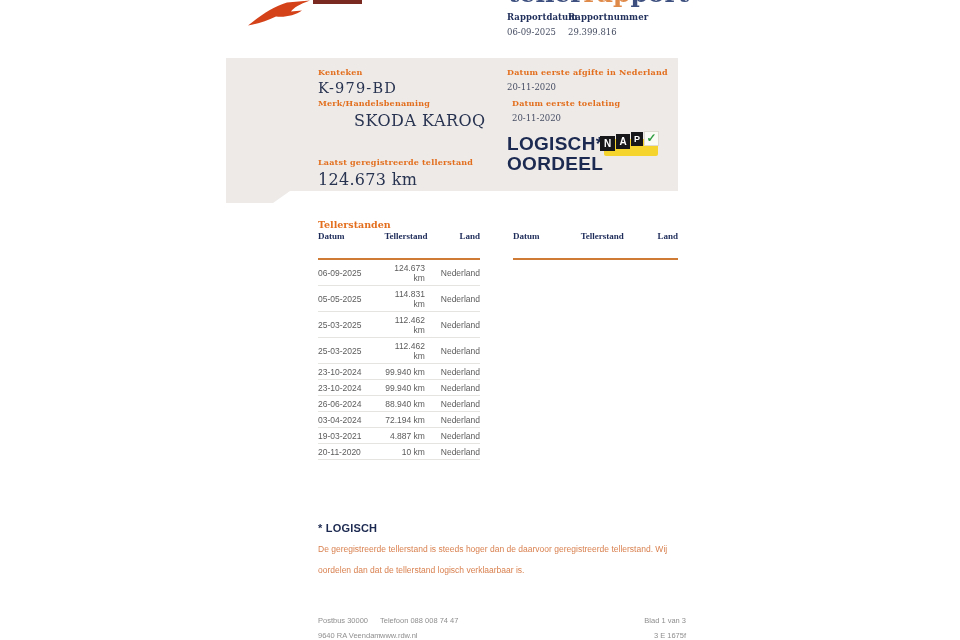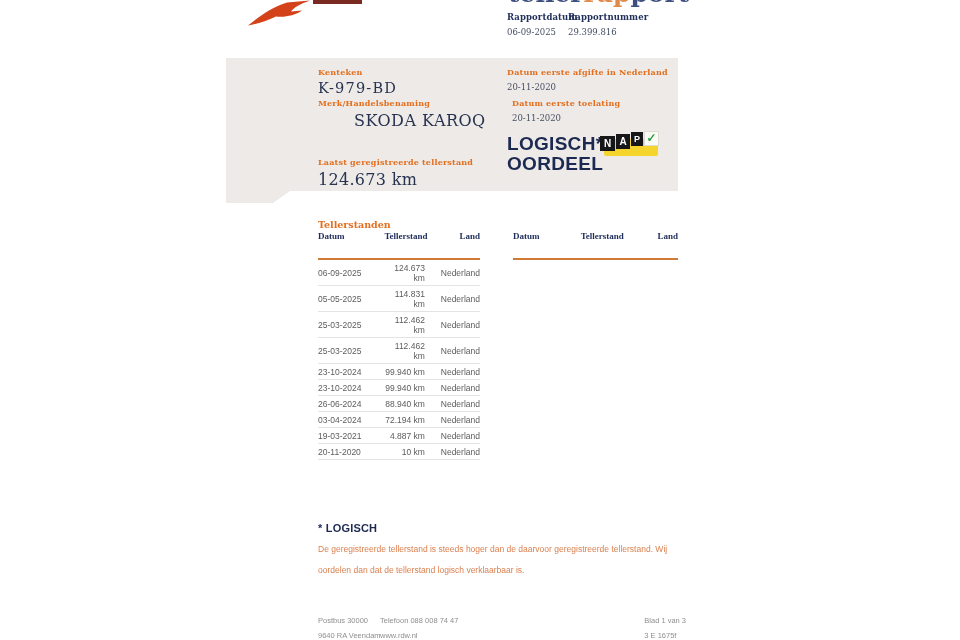--- a/index.html
+++ b/index.html
@@ -125,21 +125,21 @@
   .footnote-text {
     position: absolute; left: 318px; top: 539px; width: 360px;
     font-size: 8.5px; line-height: 21px; color: #d9804f;
   }
 
   
   .footer-block { position: absolute; top: 616px; font-size: 7.5px; color: #8f8f8f; }
   .footer-block div + div { margin-top: 6px; }
   .footer-block.fb1 { left: 318px; }
   .footer-block.fb2 { left: 380px; }
-  .footer-block.fb3 { right: 274px; }
+  .footer-block.fb3 { right: 274px; text-align: right; }
 </style>
 </head>
 <body>
 
 <div class="page">
 
   <div class="logo-wrap">
     <svg width="64" height="27" viewBox="0 0 64 26" xmlns="http://www.w3.org/2000/svg">
       <path d="M1 25 C 12 16, 26 6, 40 2 L 63 0 C 52 4, 47 7, 44 11 L 55 10 C 48 15, 38 17, 29 16 C 19 21, 8 24, 1 25 Z" fill="#d4421a"></path>
     </svg>

